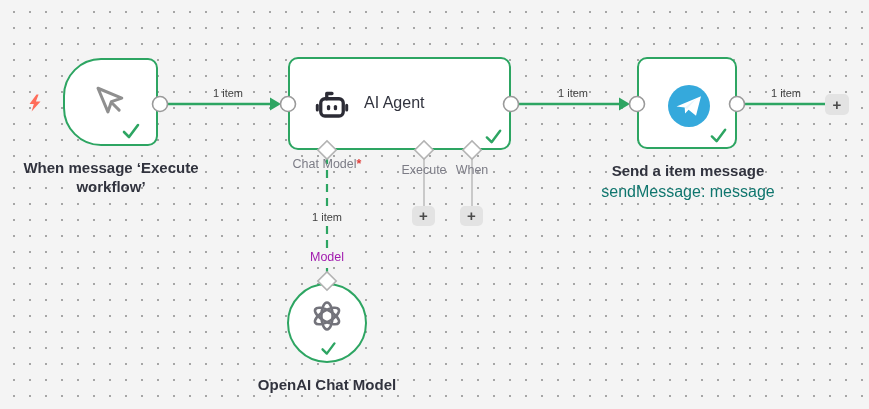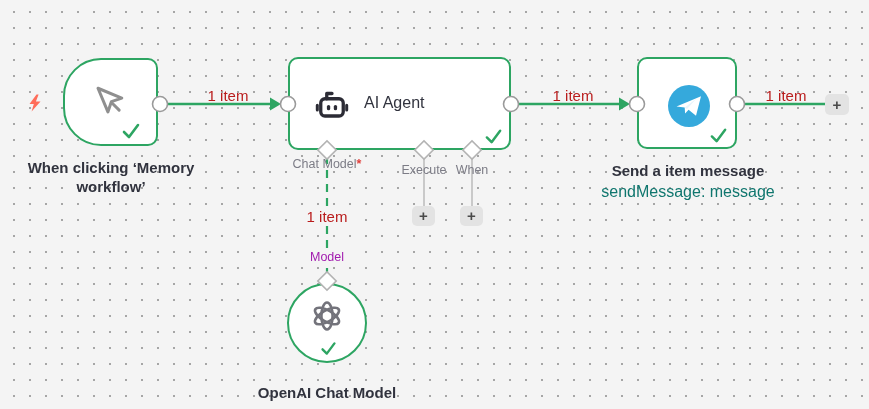--- a/index.html
+++ b/index.html
@@ -7,21 +7,21 @@
     width:869px;height:409px;overflow:hidden;position:relative;
     font-family:"Liberation Sans", sans-serif;
     background-color:#f4f4f4;
     background-image:radial-gradient(circle,#a6a6a6 1.1px, transparent 1.3px);
     background-size:16px 16px;
     background-position:6px 4px;
   }
   .node{position:absolute;background:#fff;border:2px solid #2da562;box-sizing:border-box;z-index:1;}
   .edge-svg{position:absolute;left:0;top:0;z-index:2;pointer-events:none;}
   .lbl{position:absolute;z-index:3;text-align:center;}
-  .edge-label{font-size:15px;color:#b91c1c;}
+  .edge-label{font-size:11px;color:#404040;}
   .edge-label.on-line{background:#f4f4f4;padding:0 3px;line-height:14px;}
   .port-label{font-size:12.5px;color:#7c7c86;}
   .node-title{font-size:15px;font-weight:bold;color:#31333e;line-height:19px;}
   .node-subtitle{font-size:16px;color:#0f766e;}
   .plus-btn{
     position:absolute;z-index:3;background:#e3e3e3;border-radius:5px;
     color:#4a4a4a;font-size:15px;font-weight:bold;text-align:center;
     cursor:pointer;box-sizing:border-box;
   }
   .check{position:absolute;z-index:2;}
@@ -104,37 +104,37 @@
   <rect x="417.5" y="143.5" width="13" height="13" transform="rotate(45 424 150)" fill="#fff" stroke="#b3b3b3" stroke-width="1.6"></rect>
   <rect x="465.5" y="143.5" width="13" height="13" transform="rotate(45 472 150)" fill="#fff" stroke="#b3b3b3" stroke-width="1.6"></rect>
   <rect x="320.5" y="274.5" width="13" height="13" transform="rotate(45 327 281)" fill="#fff" stroke="#b3b3b3" stroke-width="1.6"></rect>
 </svg>
 
 <svg width="18" height="20" viewBox="0 0 18 20" style="position:absolute;left:26px;top:93px;z-index:1;">
   <path d="M10.5 1.5 L3.5 11 h4.3 L5.6 18.5 L14.5 8.6 h-4.6 L12.6 1.5 Z" fill="#ff6d5a"></path>
 </svg>
 
 <div class="lbl node-title" style="left:13px;top:158px;width:196px;">
-  <span>When clicking ‘Memory</span><br>
+  <span>When message ‘Execute</span><br>
   <span>workflow’</span>
 </div>
 
 <div class="lbl edge-label" style="left:195px;top:87px;width:66px;">1 item</div>
 <div class="lbl edge-label" style="left:540px;top:87px;width:66px;">1 item</div>
 <div class="lbl edge-label" style="left:753px;top:87px;width:66px;">1 item</div>
 
 <div class="lbl port-label" style="left:267px;top:157px;width:120px;">
   <span>Chat Model</span><span class="req">*</span>
 </div>
 <div class="lbl port-label" style="left:389px;top:163px;width:70px;">Execute</div>
 <div class="lbl port-label" style="left:447px;top:163px;width:50px;">When</div>
 
 <div class="lbl edge-label on-line" style="left:296px;top:210px;width:56px;">1 item</div>
 <div class="lbl port-label on-line edge-label" style="left:296px;top:250px;width:56px;color:#a21caf;">Model</div>
 
 <div class="lbl node-title" style="left:588px;top:161px;width:200px;">Send a item message</div>
 <div class="lbl node-subtitle" style="left:588px;top:183px;width:200px;">sendMessage: message</div>
 
-<div class="lbl node-title" style="left:227px;top:383px;width:200px;">OpenAI Chat Model</div>
+<div class="lbl node-title" style="left:227px;top:375px;width:200px;">OpenAI Chat Model</div>
 
 <div class="plus-btn" style="left:412px;top:206px;width:23px;height:20px;line-height:20px;">+</div>
 <div class="plus-btn" style="left:460px;top:206px;width:23px;height:20px;line-height:20px;">+</div>
 <div class="plus-btn" style="left:825px;top:94px;width:24px;height:21px;line-height:21px;">+</div>
 
 </body></html>

